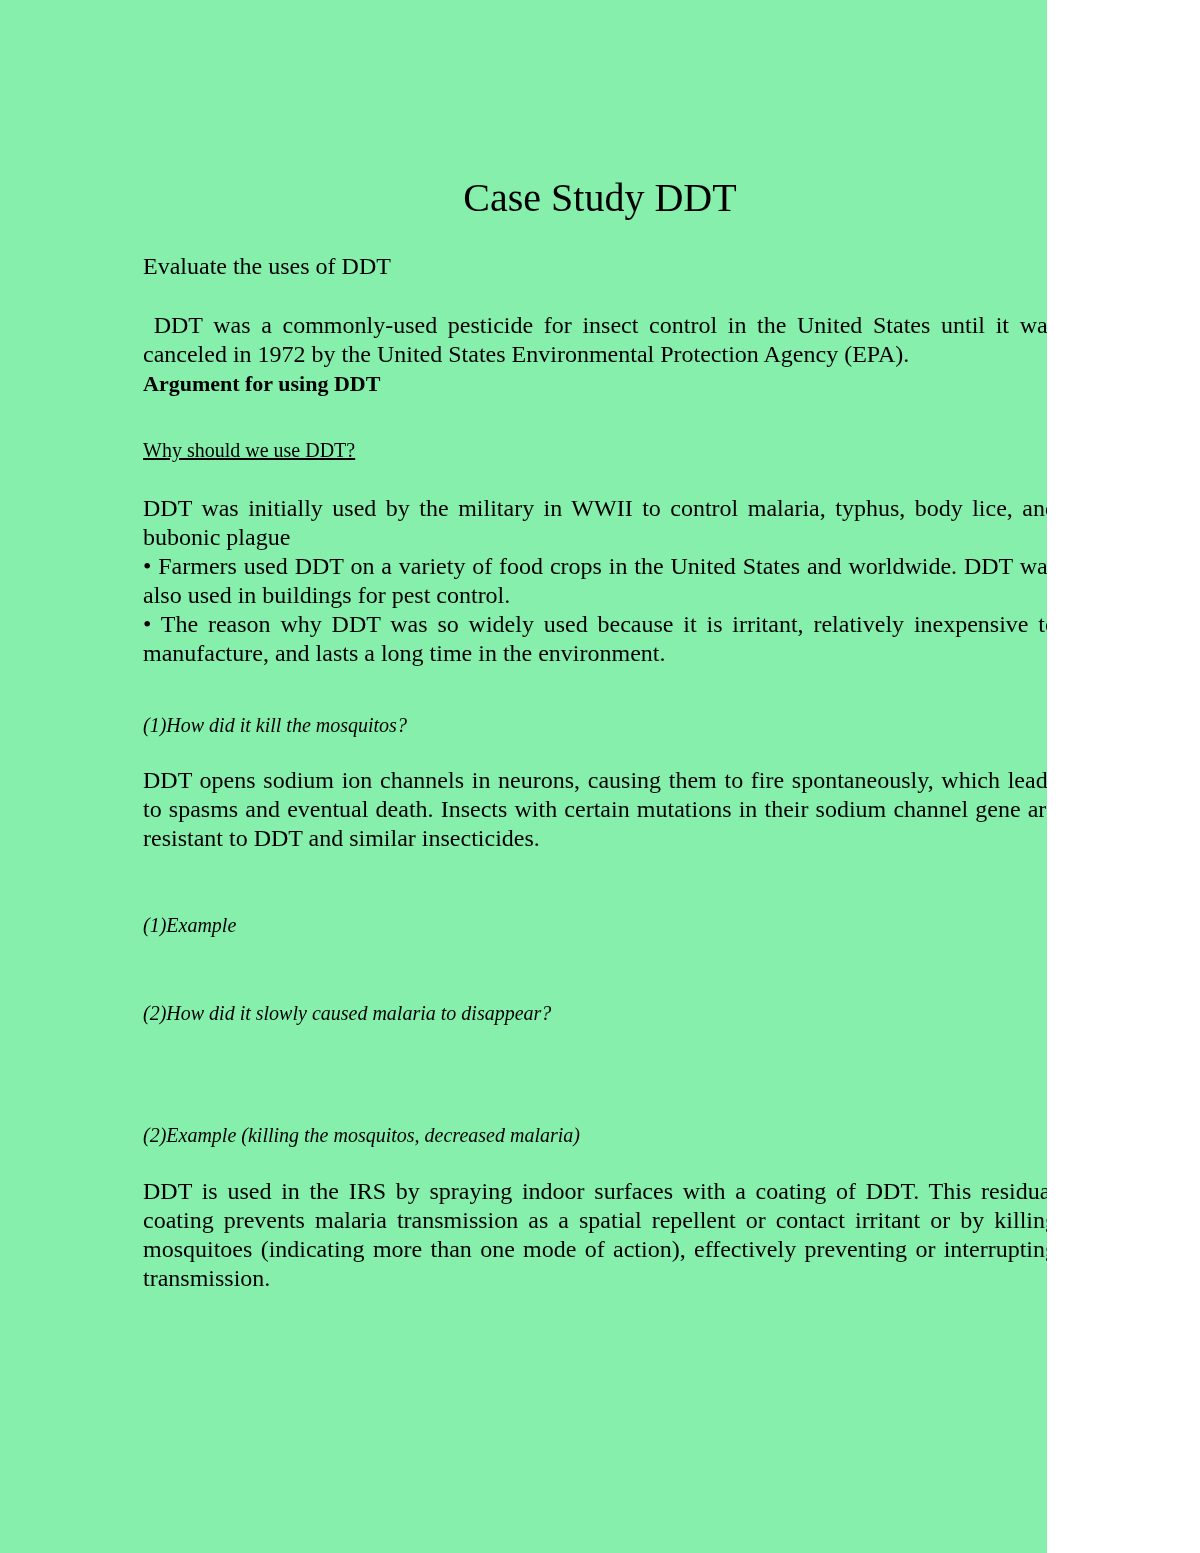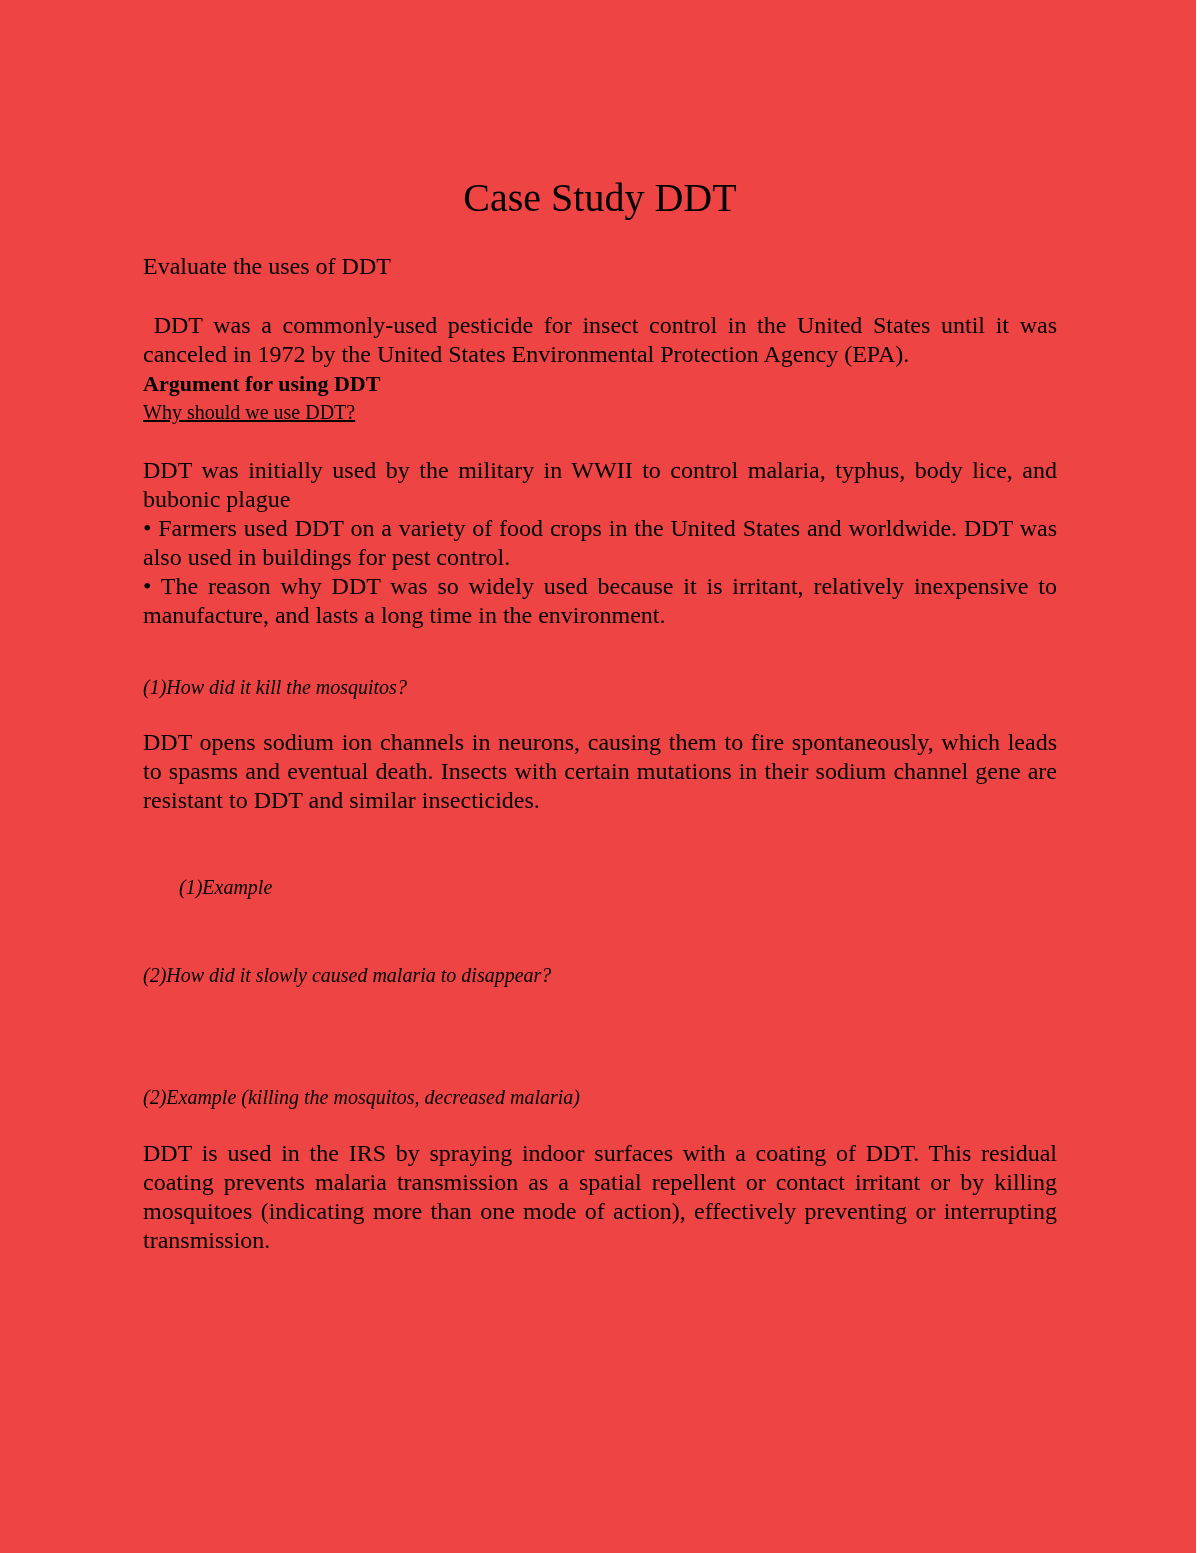--- a/index.html
+++ b/index.html
@@ -1,21 +1,21 @@
 <!DOCTYPE html>
 <html><head>
 <meta charset="utf-8">
 <style>
   * { margin: 0; padding: 0; box-sizing: border-box; }
   html, body { background: #ffffff; }
   .page {
     position: relative;
-    width: 1196px;
+    width: 1047px;
     height: 1553px;
-    background: #ef4444;
+    background: #86efac;
     color: #000000;
     font-family: "Liberation Serif", "DejaVu Serif", serif;
     overflow: hidden;
   }
   .content {
     position: absolute;
     left: 143px;
     top: 0;
     width: 914px;
   }
@@ -32,34 +32,35 @@
     text-align: justify;
   }
   .subtitle   { margin-top: 28px; }
   .intro      { margin-top: 30px; white-space: pre-wrap; }
   .section-heading {
     font-size: 22px;
     line-height: 29px;
     font-weight: 700;
   }
   .question-heading {
+    margin-top: 38px;
     font-size: 20px;
     line-height: 29px;
     text-decoration: underline;
   }
   .usage-points { margin-top: 29px; }
   .usage-points p { margin: 0; }
   .q-italic {
     font-style: italic;
     font-size: 20px;
     line-height: 29px;
   }
   .q1         { margin-top: 43px; }
   .ans1       { margin-top: 26px; }
-  .ex1-label  { margin-top: 58px; margin-left: 36px; }
+  .ex1-label  { margin-top: 58px; }
   .ex1-text   { margin-top: 29px; }
   .q2         { margin-top: 59px; }
   .ex2-label  { margin-top: 93px; }
   .ex2-text   { margin-top: 27px; }
 </style>
 </head>
 <body>
 
 <div class="page">
   <div class="content">

